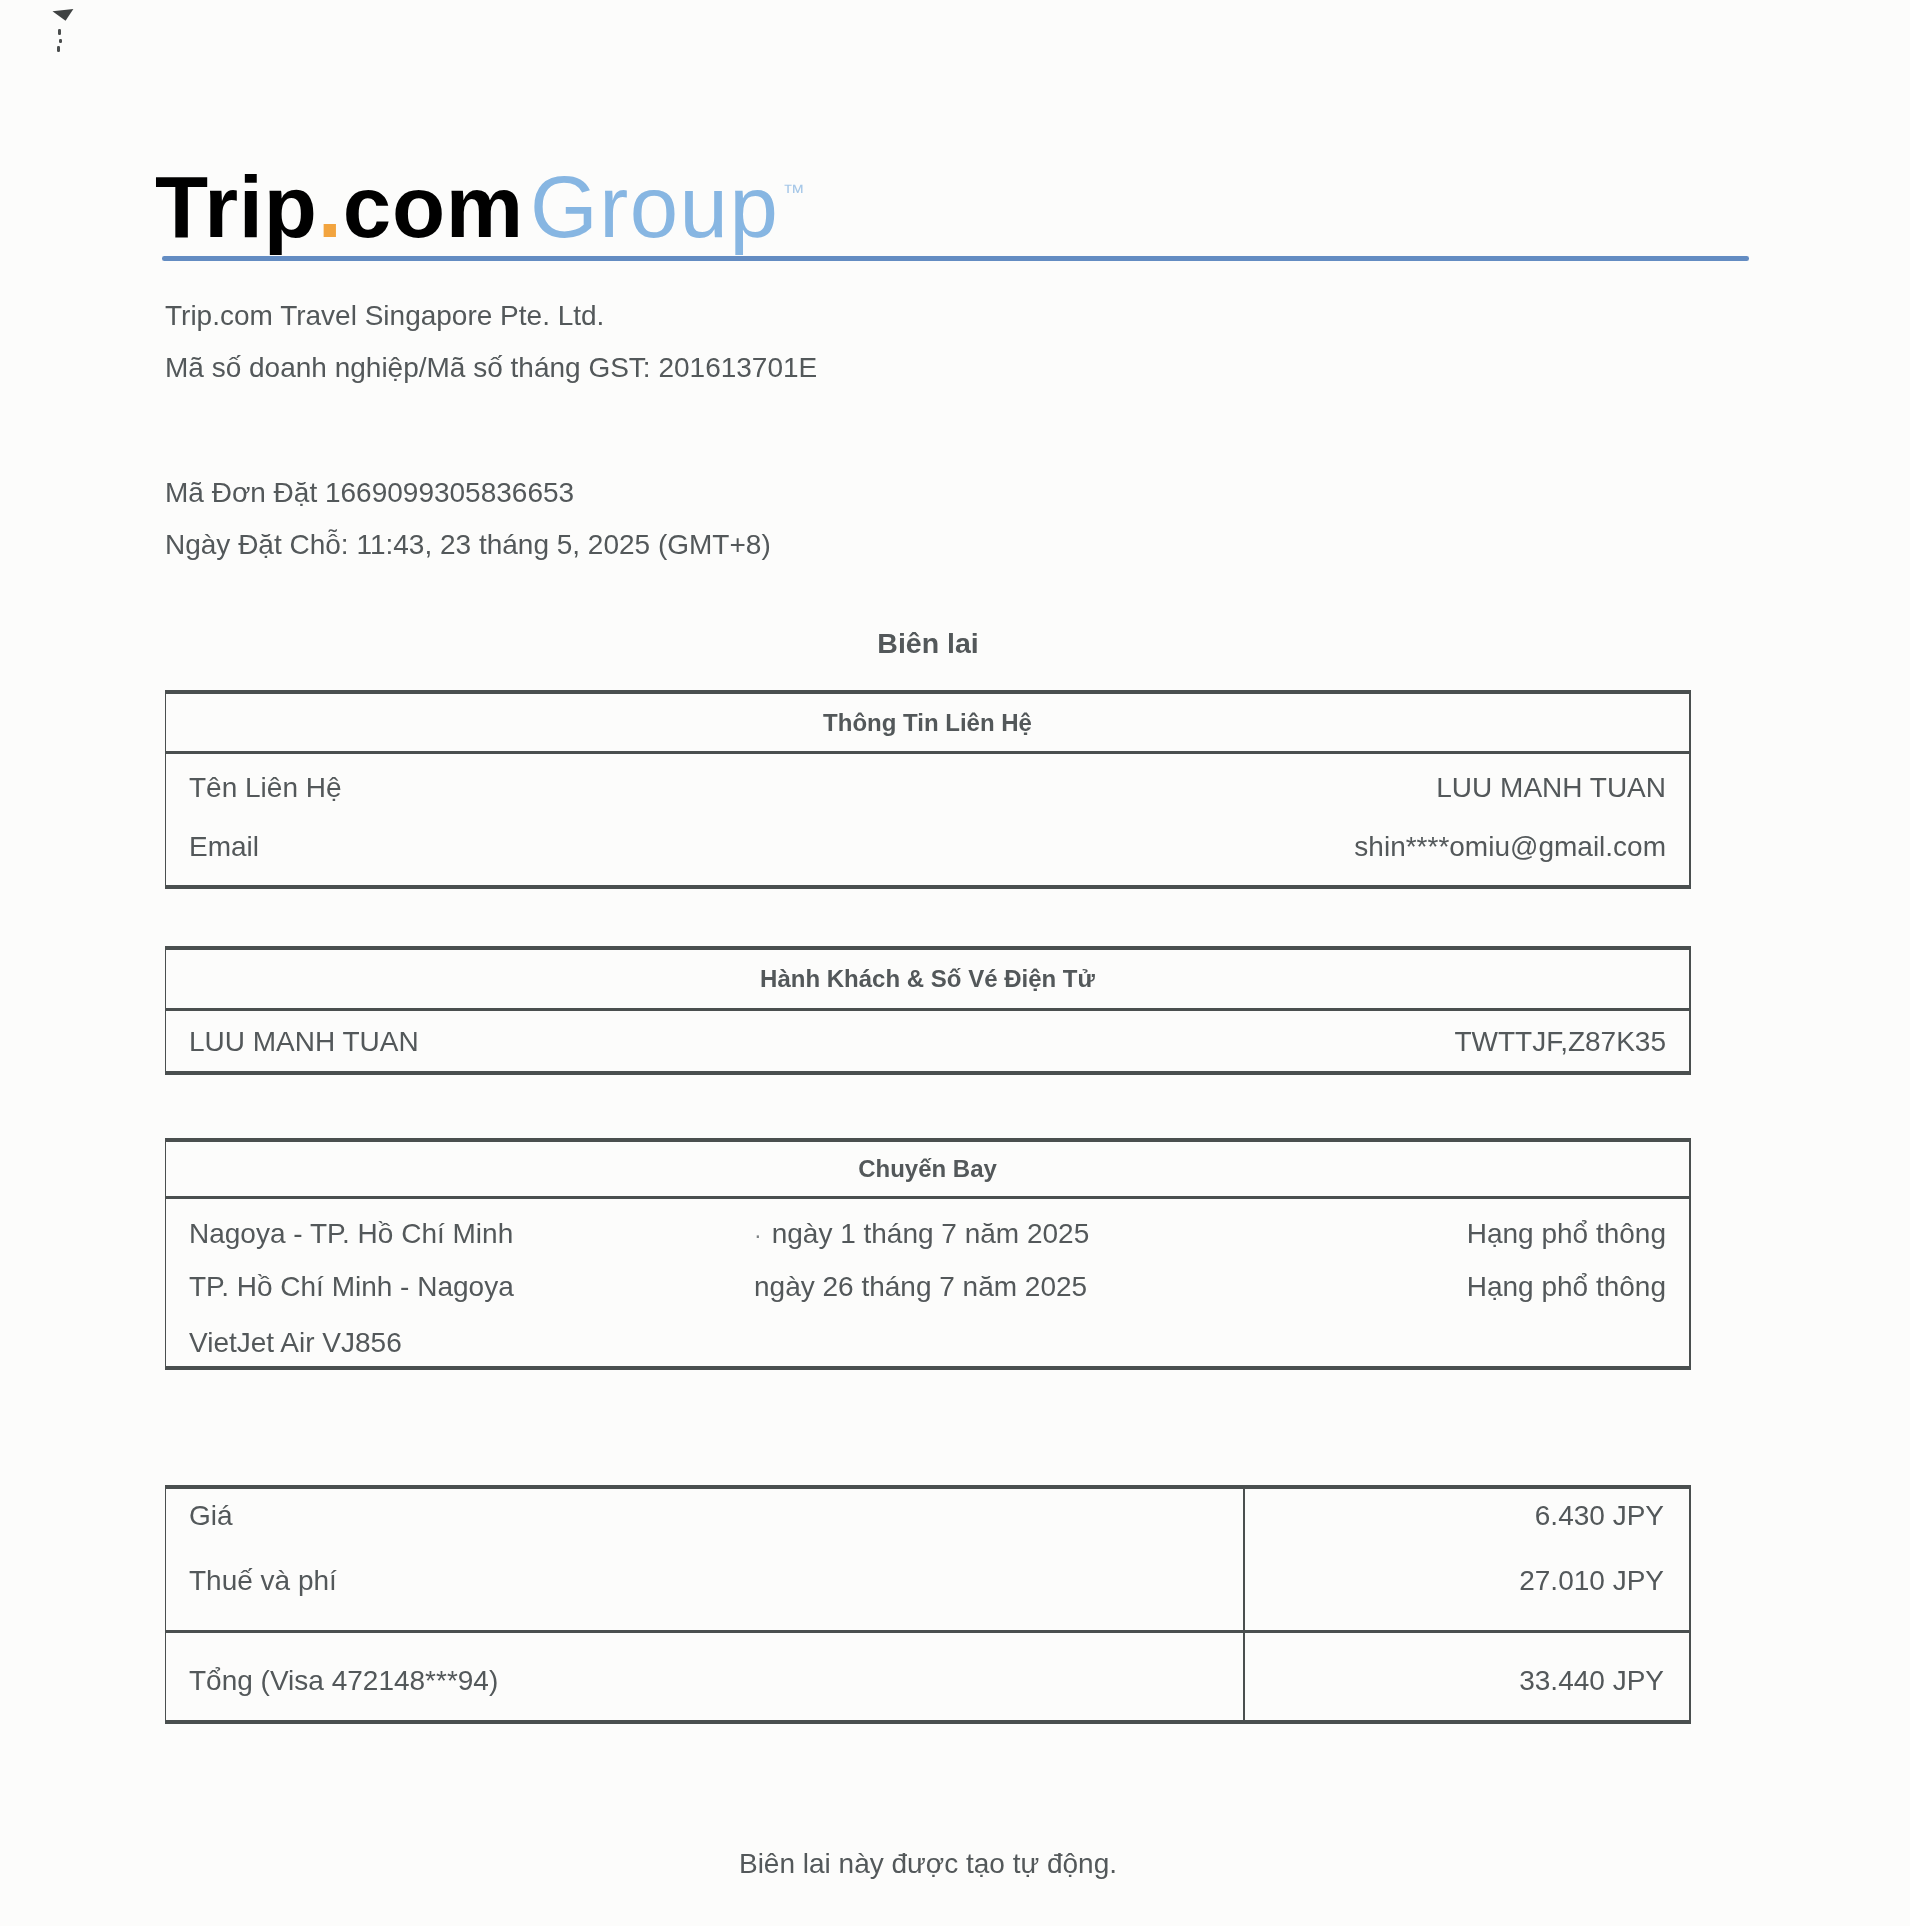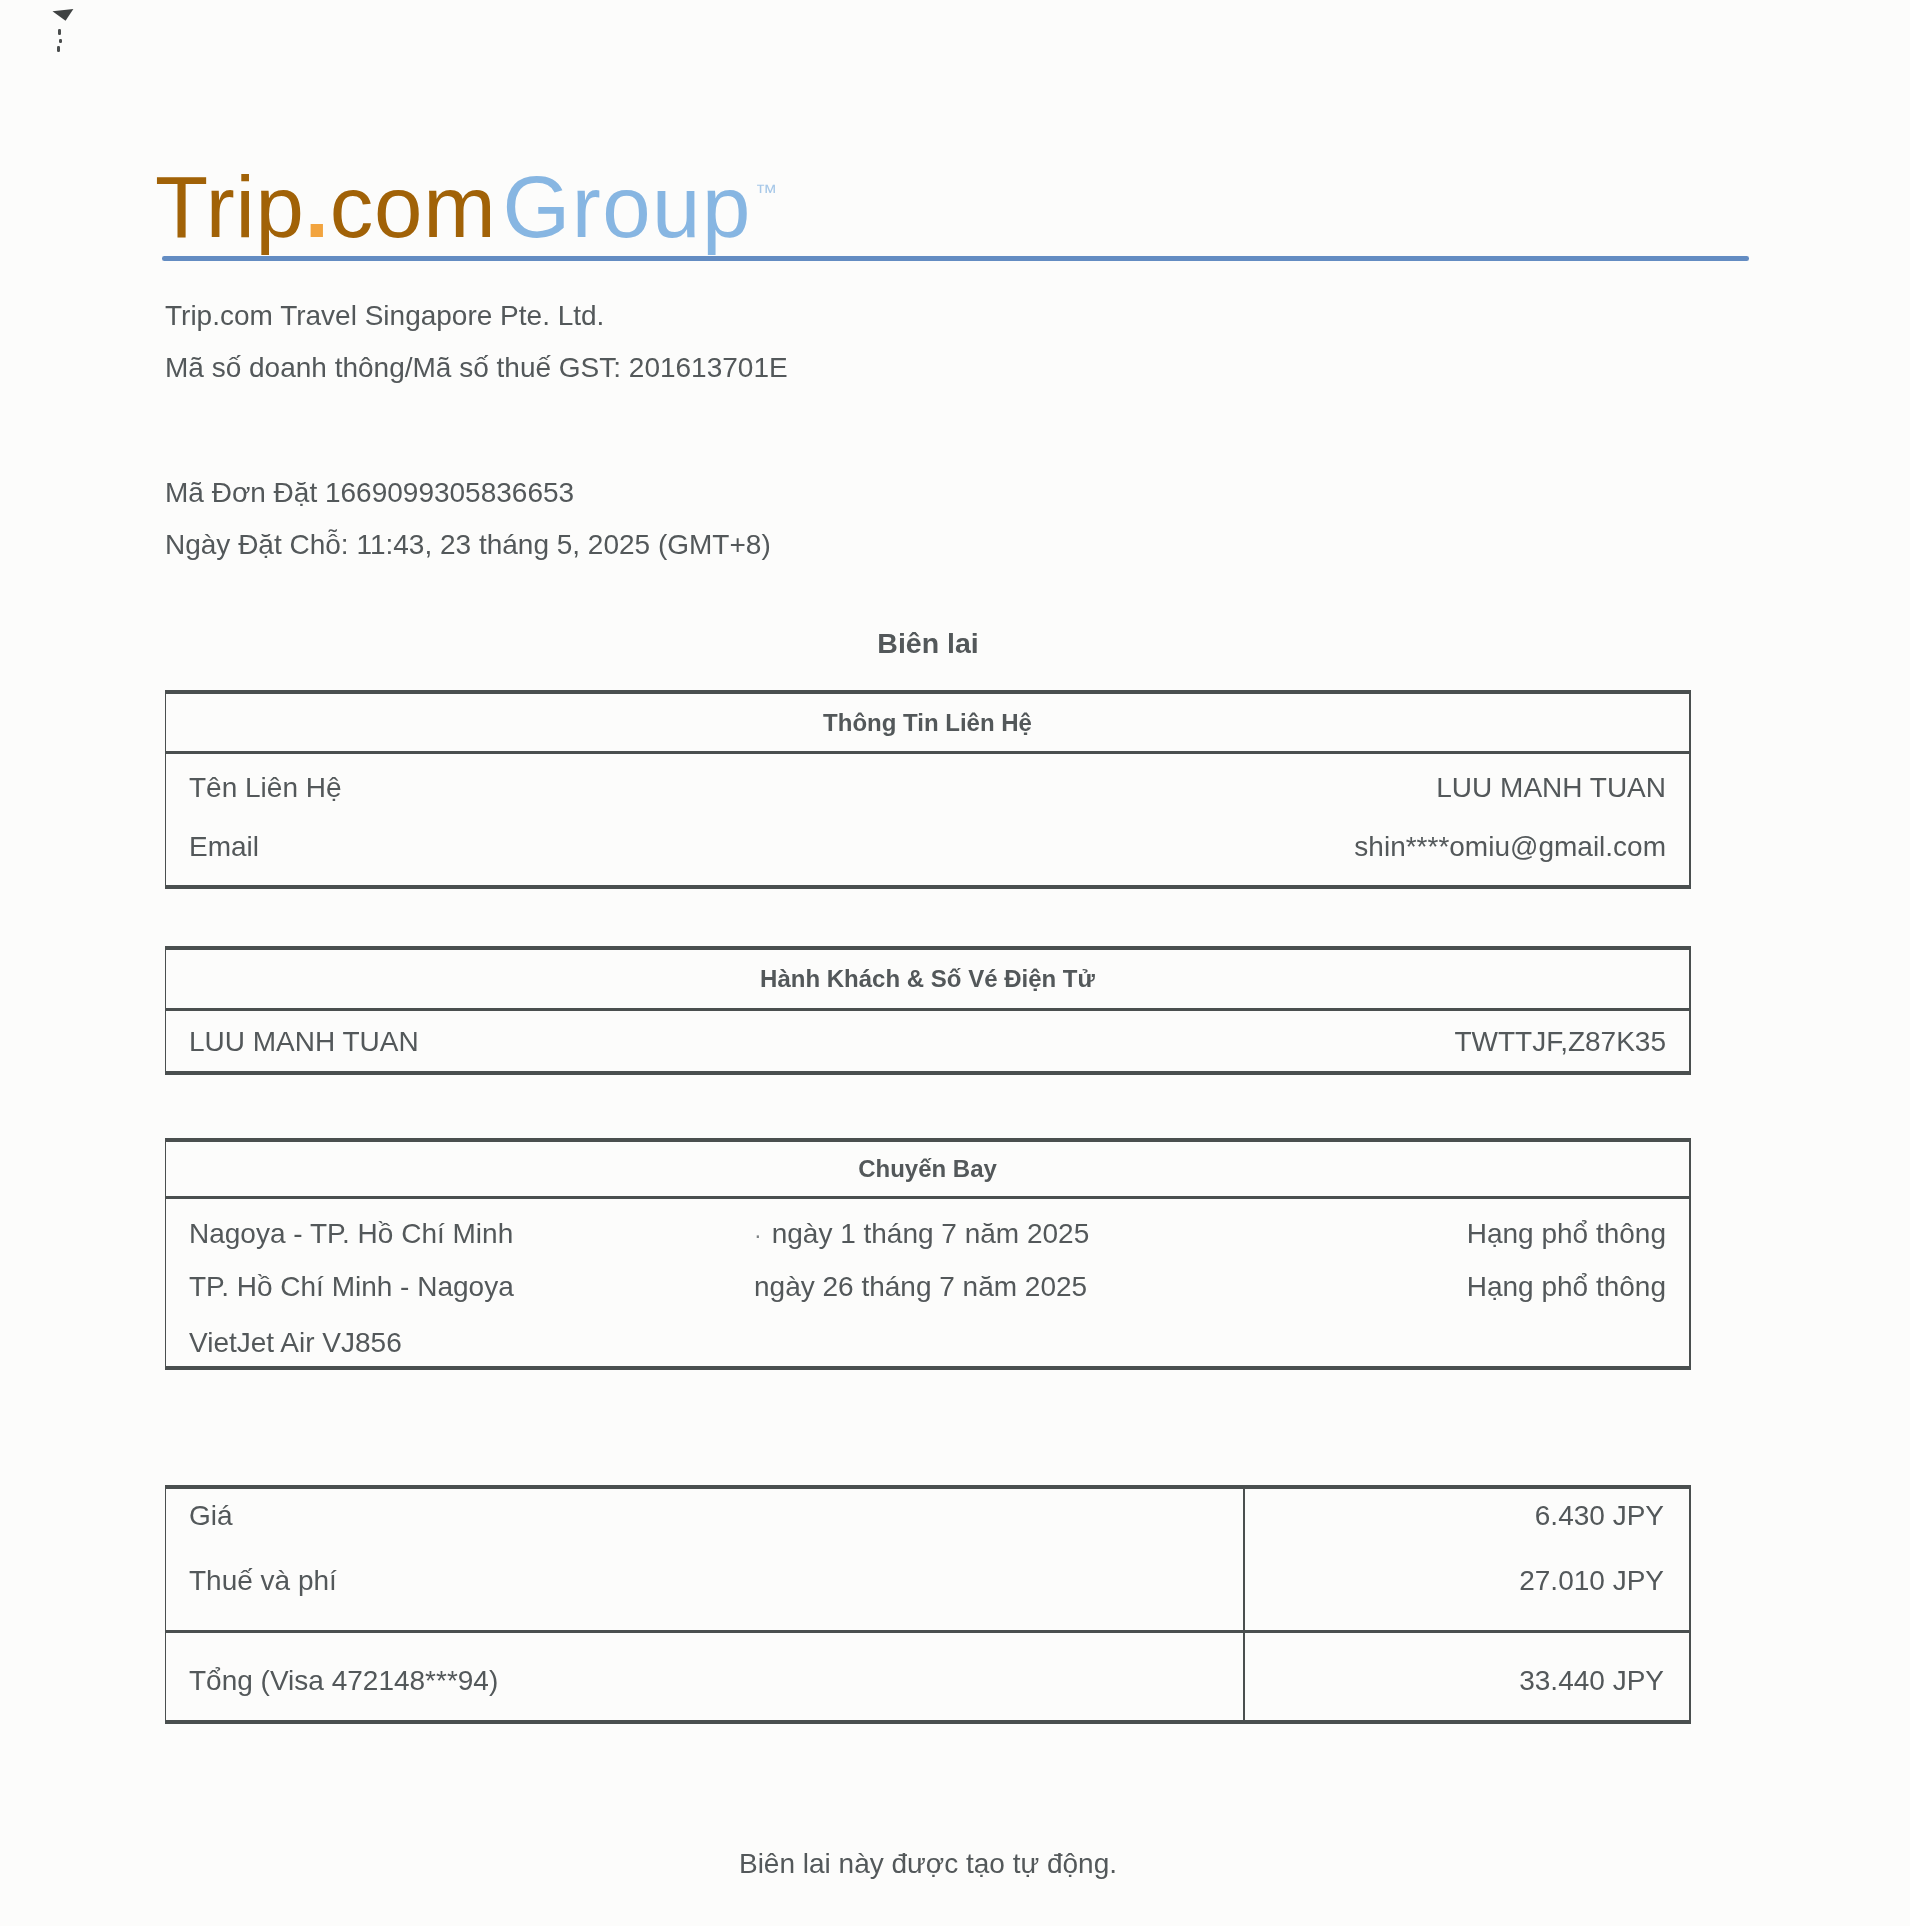--- a/index.html
+++ b/index.html
@@ -8,21 +8,21 @@
     background:#fcfcfb;
     font-family:"Liberation Sans","DejaVu Sans",sans-serif;
     color:#53585a;
     position:relative;
     overflow:hidden;
   }
   .abs{position:absolute;}
 
   
   .logo{left:155px;top:157px;font-size:87px;letter-spacing:0.8px;white-space:nowrap;}
-  .logo .b{font-weight:normal;color:#a16207;}
+  .logo .b{font-weight:bold;color:#000000;}
   .logo .dot{font-weight:bold;color:#f2a43f;}
   .logo .grp{color:#87b6e2;margin-left:6px;letter-spacing:1.5px;}
   .logo .tm{font-size:22.3px;color:#a7c8e8;vertical-align:super;position:relative;top:-7px;left:3.1px;}
 
   .rule{left:162px;top:256px;width:1587px;height:5px;background:#4d7cba;opacity:.88;border-radius:2.3px;}
 
   
   .tline{left:165px;font-size:28px;white-space:nowrap;}
 
   .doc-title{left:165px;top:627px;width:1526px;text-align:center;font-size:28.5px;font-weight:bold;}
@@ -75,21 +75,21 @@
 <div class="abs ink-tri"></div>
 <div class="abs ink-dot" style="left:58px;top:29px;"></div>
 <div class="abs ink-dot" style="left:59px;top:39px;height:3.9px;"></div>
 <div class="abs ink-dot" style="left:57px;top:46px;"></div>
 
 <div class="abs logo"><span class="b">Trip</span><span class="dot">.</span><span class="b">com</span><span class="grp">Group</span><span class="tm">™</span></div>
 
 <div class="abs rule"></div>
 
 <div class="abs tline" style="top:300px;">Trip.com Travel Singapore Pte. Ltd.</div>
-<div class="abs tline" style="top:352px;">Mã số doanh thông/Mã số thuế GST: 201613701E</div>
+<div class="abs tline" style="top:352px;">Mã số doanh nghiệp/Mã số tháng GST: 201613701E</div>
 
 <div class="abs tline" style="top:477px;">Mã Đơn Đặt 1669099305836653</div>
 <div class="abs tline" style="top:529px;">Ngày Đặt Chỗ: 11:43, 23 tháng 5, 2025 (GMT+8)</div>
 
 <div class="abs doc-title">Biên lai</div>
 
 <div class="abs tbl" style="top:690px;">
   <div class="hdr" style="height:57px;">Thông Tin Liên Hệ</div>
   <div style="padding:10.8px 0 15.4px;">
     <div class="kv" style="height:46px;">

